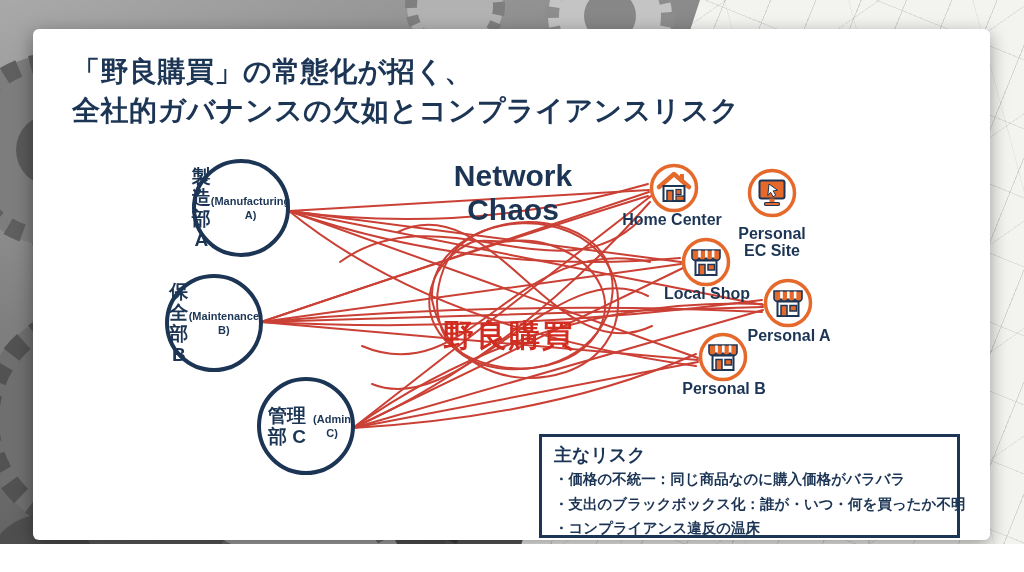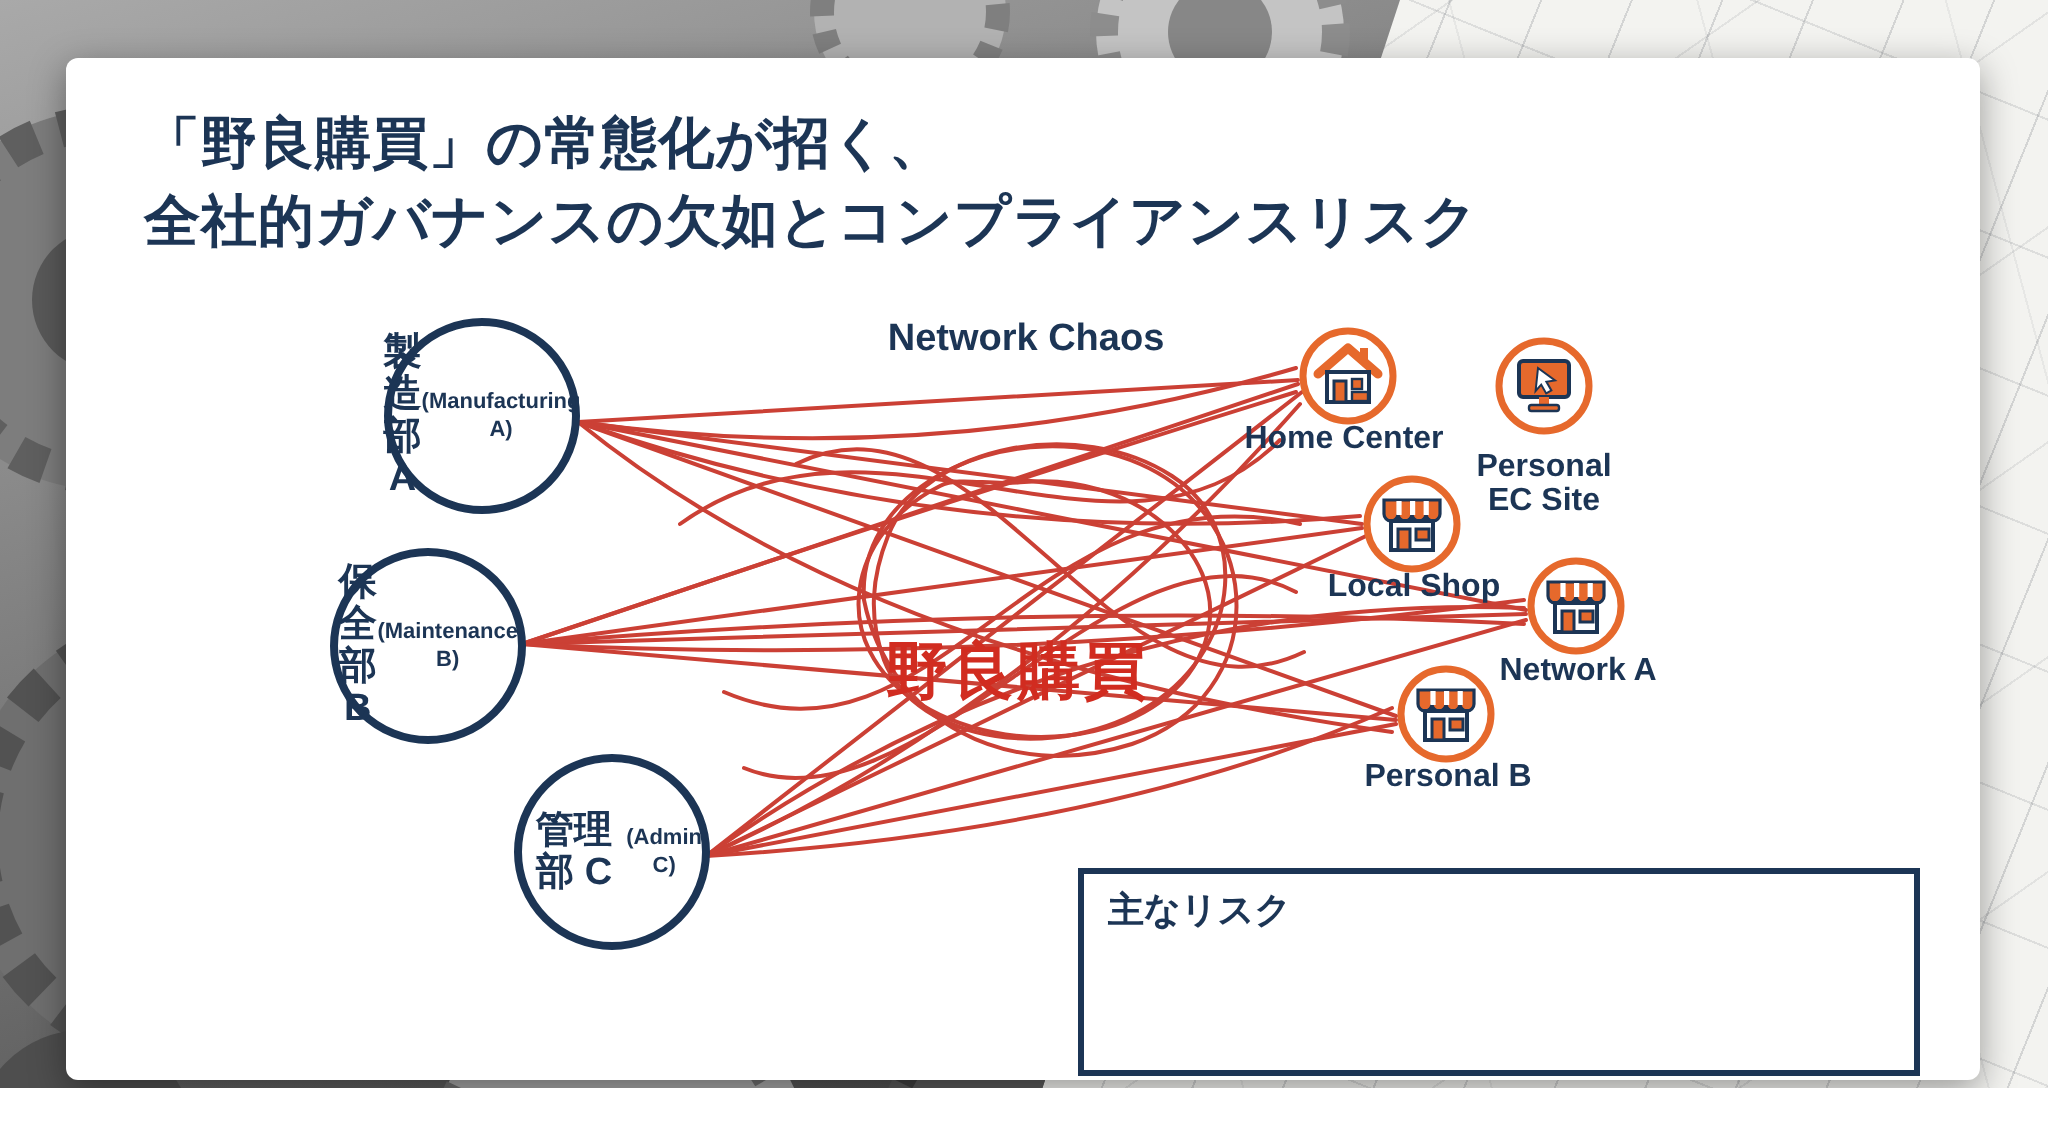--- a/index.html
+++ b/index.html
@@ -19,21 +19,21 @@
   .bg-gears{position:absolute;inset:0;}
 
   
   .card{position:absolute;left:33px;top:29px;width:957px;height:511px;background:#ffffff;
         border-radius:6px;box-shadow:0 5px 18px rgba(0,0,0,.38);}
 
   .title{position:absolute;left:72px;top:52px;font-size:28px;line-height:39px;
          font-weight:800;color:var(--navy);letter-spacing:.5px;}
 
   .netchaos{position:absolute;left:408px;top:159px;width:210px;text-align:center;
-            font-size:19px;font-weight:800;color:var(--navy);}
+            font-size:30px;font-weight:800;color:var(--navy);}
 
   .net{position:absolute;left:0;top:0;width:1024px;height:572px;pointer-events:none;}
 
   .center-label{position:absolute;left:418px;top:288px;width:182px;text-align:center;
                 font-size:31px;font-weight:800;color:var(--red_text);letter-spacing:2px;margin-top:27px;}
 
   
   .dept{position:absolute;width:98px;height:98px;border-radius:50%;background:#fff;
         border:4px solid var(--navy);display:flex;flex-direction:row;
         align-items:center;justify-content:center;text-align:center;}
@@ -223,25 +223,30 @@
       <rect x="27" y="27.5" width="6.5" height="5.5" style="fill:var(--orange);stroke:var(--navy)" stroke-width="1.5"></rect>
     </svg>
   </div>
 
   <div class="vlabel vl-hc">Home Center</div>
   <div class="vlabel vl-ec">
     <div>Personal</div>
     <div>EC Site</div>
   </div>
   <div class="vlabel vl-ls">Local Shop</div>
-  <div class="vlabel vl-ra">Network A</div>
+  <div class="vlabel vl-ra">Personal A</div>
   <div class="vlabel vl-rb">Personal B</div>
 
   <div class="riskbox">
     <div class="risk-title">主なリスク</div>
+    <ul>
+      <li>・価格の不統一：同じ商品なのに購入価格がバラバラ</li>
+      <li>・支出のブラックボックス化：誰が・いつ・何を買ったか不明</li>
+      <li>・コンプライアンス違反の温床</li>
+    </ul>
   </div>
 
   <div class="brand">
     <svg width="16" height="13" viewBox="0 0 16 13">
       <g fill="none" stroke="#3f4245" stroke-width="1.7" stroke-linecap="round">
         <path d="M2 11.5 A 9.5 9.5 0 0 1 14.5 11"></path>
         <path d="M4.6 11.5 A 6 6 0 0 1 12.4 11.2"></path>
         <path d="M7.2 11.5 A 2.8 2.8 0 0 1 10.4 11.4"></path>
       </g>
     </svg>

